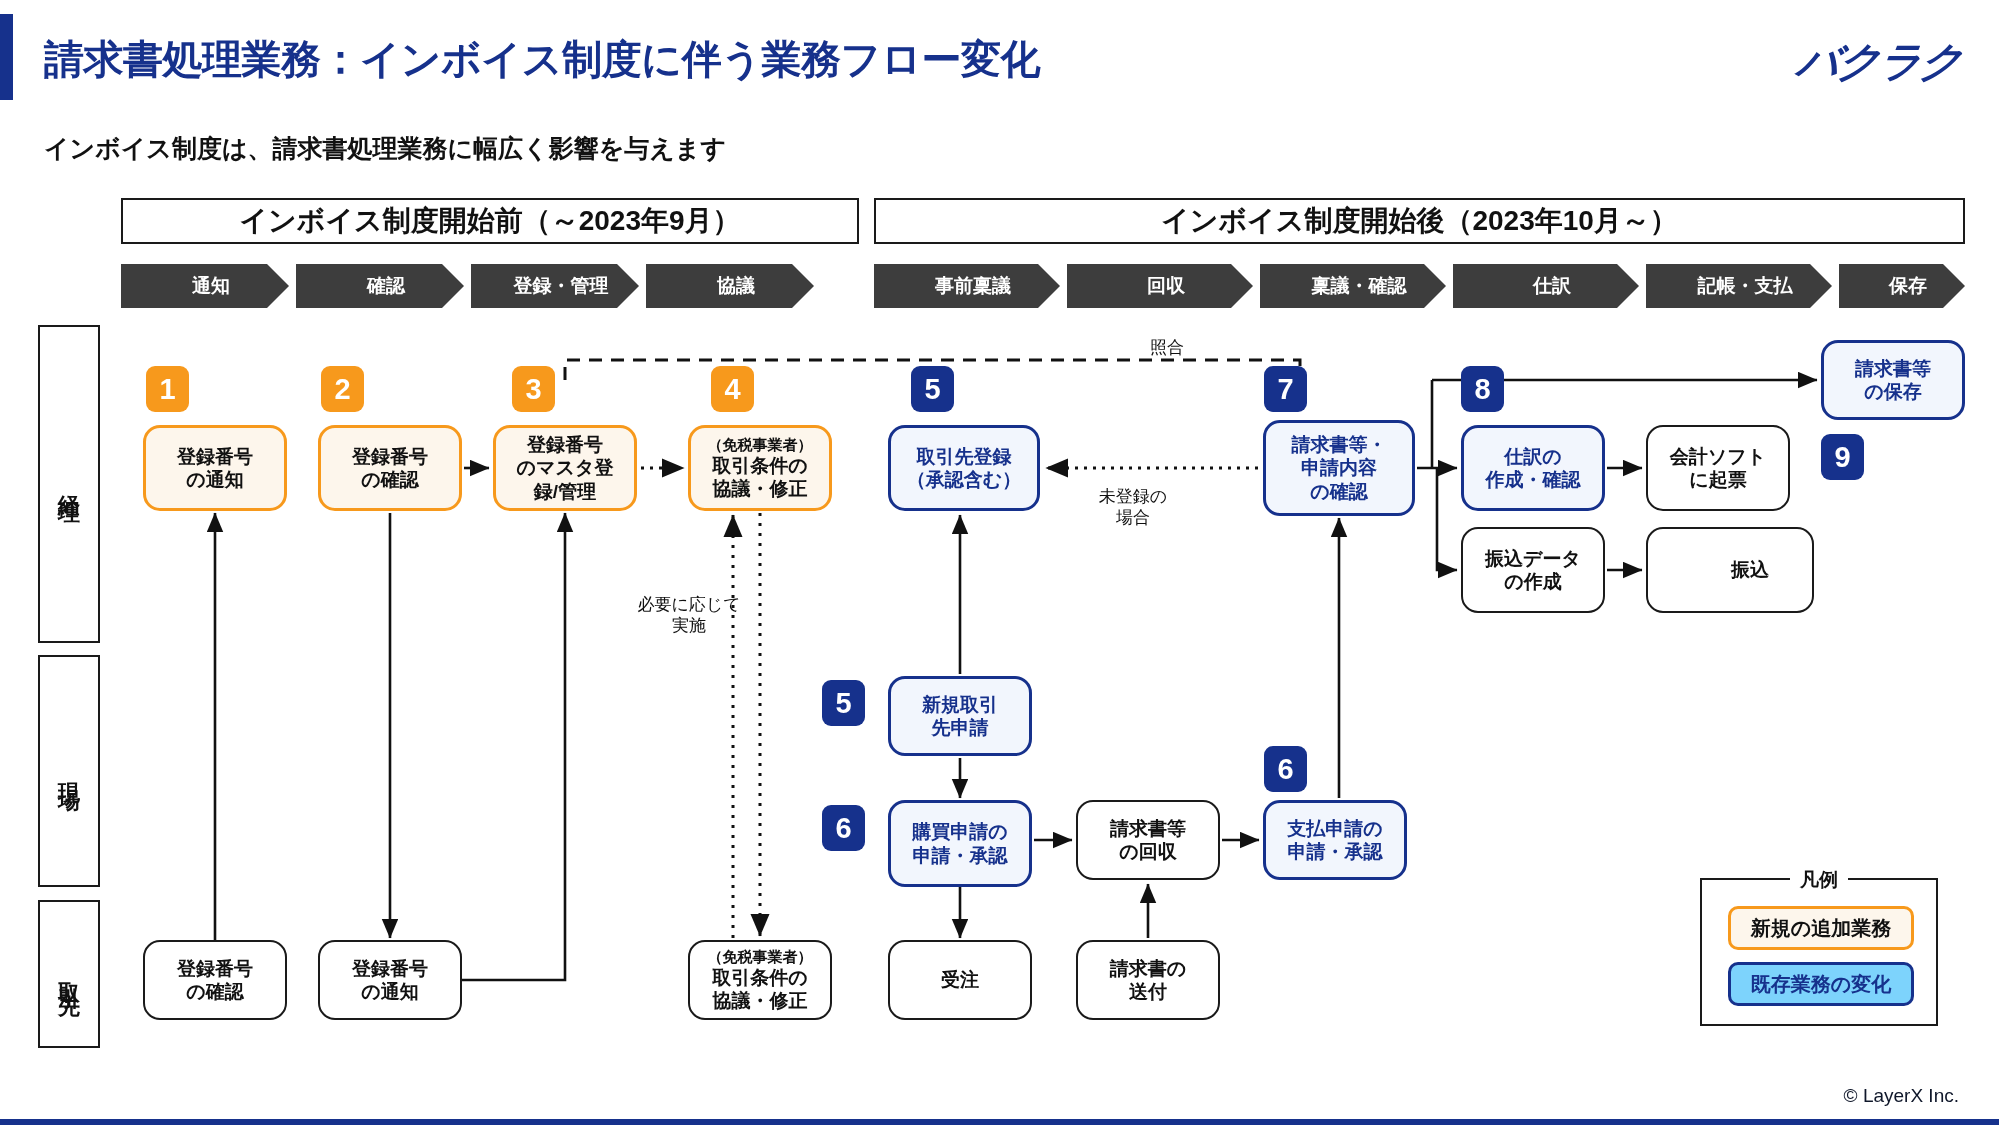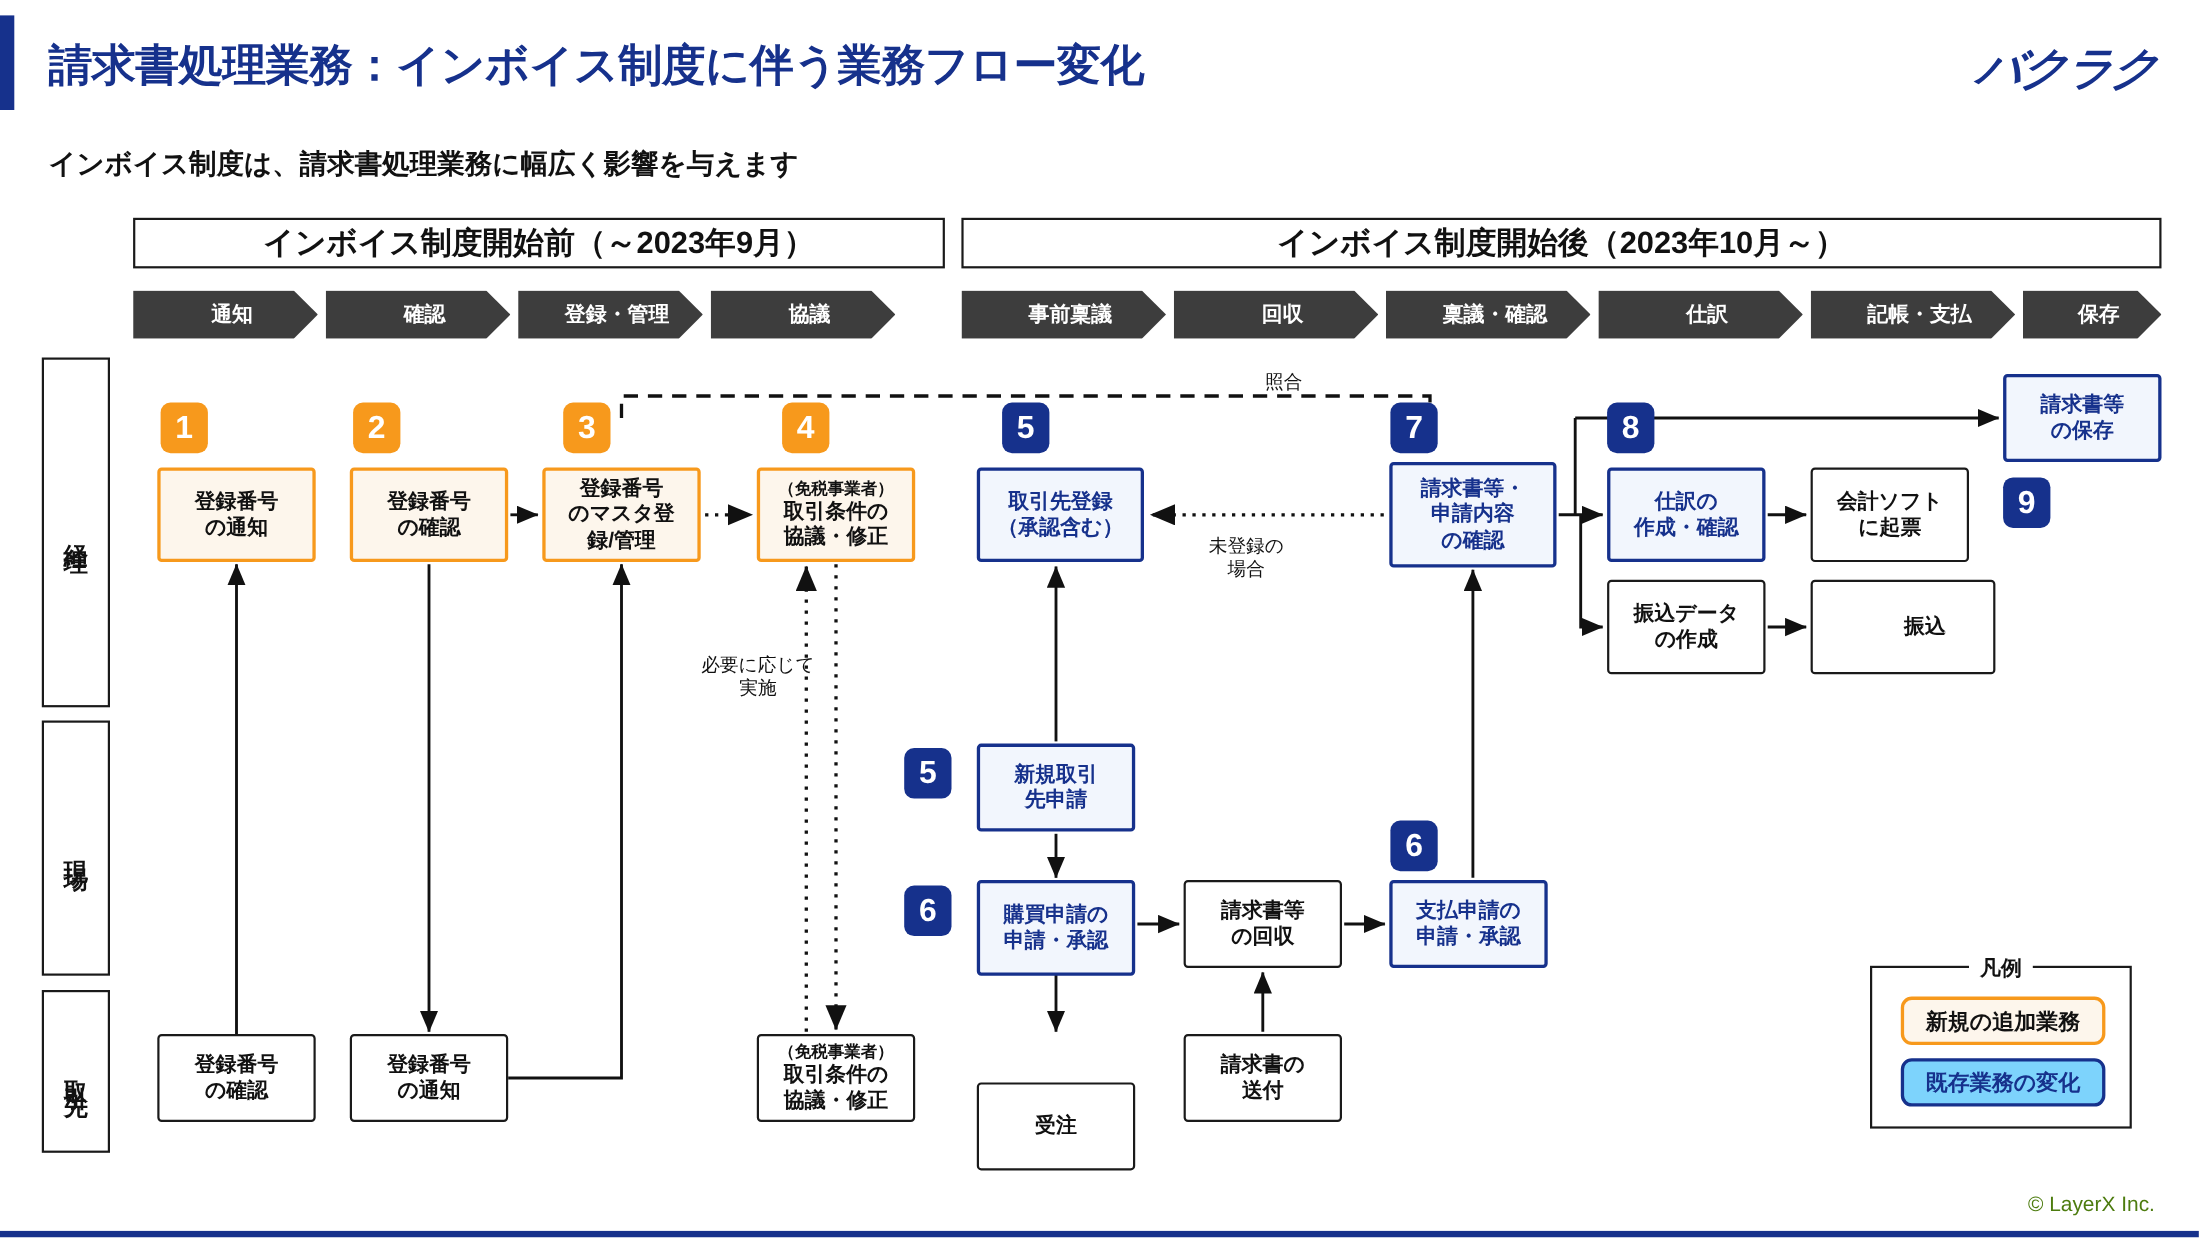--- a/index.html
+++ b/index.html
@@ -63,21 +63,21 @@
     writing-mode:vertical-rl; text-orientation:upright;
     letter-spacing:6px; line-height:1;
   }
   #lane-keiri   { top:325px; height:318px; }
   #lane-genba   { top:655px; height:232px; }
   #lane-torihiki{ top:900px; height:148px; }
 
   
   .node{
     position:absolute; display:flex; align-items:center; justify-content:center;
-    text-align:center; border-radius:4px; background:#fff;
+    text-align:center; border-radius:17px; background:#fff;
     border:2.5px solid #1a1a1a; font-size:19px; font-weight:bold;
     line-height:1.22; color:#111; padding:2px 4px; z-index:3;
   }
   .node.orange{ border:3.5px solid #f7991c; background:#fdf6ec; color:#111; }
   .node.blue  { border:3.5px solid #16318c; background:#f2f6fd; color:#16318c; }
   .node .sub  { font-size:15px; font-weight:bold; display:block; }
 
   
   .badge{
     position:absolute; width:43px; height:46px; border-radius:9px;
@@ -108,21 +108,21 @@
     display:flex; align-items:center; justify-content:center;
     font-size:20px; font-weight:bold;
   }
   #legend-chip-new { top:26px; border:3.5px solid #f7991c; background:#fdf6ec; color:#111; }
   #legend-chip-chg { top:82px; border:3.5px solid #16318c; background:#7dd3fc; color:#16318c;font-family:Liberation Mono, monospace; }
 
   
   #footer-rule{ position:absolute; left:0; bottom:0; width:100%; height:6px; background:#16318c; }
   #copyright{
     position:absolute; right:40px; bottom:18px;
-    font-size:19px; color:#4d7c0f;
+    font-size:19px; color:#0f172a;
   }
 
   #connectors{ position:absolute; left:0; top:0; width:1999px; height:1125px; z-index:1; }
 </style>
 </head>
 <body>
 
 <div id="title-accent"></div>
 <div id="page-title">請求書処理業務：インボイス制度に伴う業務フロー変化</div>
 <div id="brand-logo">バクラク</div>
@@ -269,21 +269,21 @@
     </div>
     <div class="node" style="left: 143px; top: 940px; width: 144px; height: 80px;">
       <div>登録番号<br>の確認</div>
     </div>
     <div class="node" style="left: 318px; top: 940px; width: 144px; height: 80px;">
       <div>登録番号<br>の通知</div>
     </div>
     <div class="node" style="left: 688px; top: 940px; width: 144px; height: 80px;">
       <div><span class="sub">（免税事業者）</span>取引条件の<br>協議・修正</div>
     </div>
-    <div class="node" style="left: 888px; top: 940px; width: 144px; height: 80px; margin-top: 44px;">
+    <div class="node" style="left: 888px; top: 940px; width: 144px; height: 80px;">
       <div>受注</div>
     </div>
     <div class="node" style="left: 1076px; top: 940px; width: 144px; height: 80px;">
       <div>請求書の<br>送付</div>
     </div>
   </div>
 <div id="badges-layer">
     <div class="badge orange" style="left: 146px; top: 366px;">1</div>
     <div class="badge orange" style="left: 321px; top: 366px;">2</div>
     <div class="badge orange" style="left: 512px; top: 366px;">3</div>

